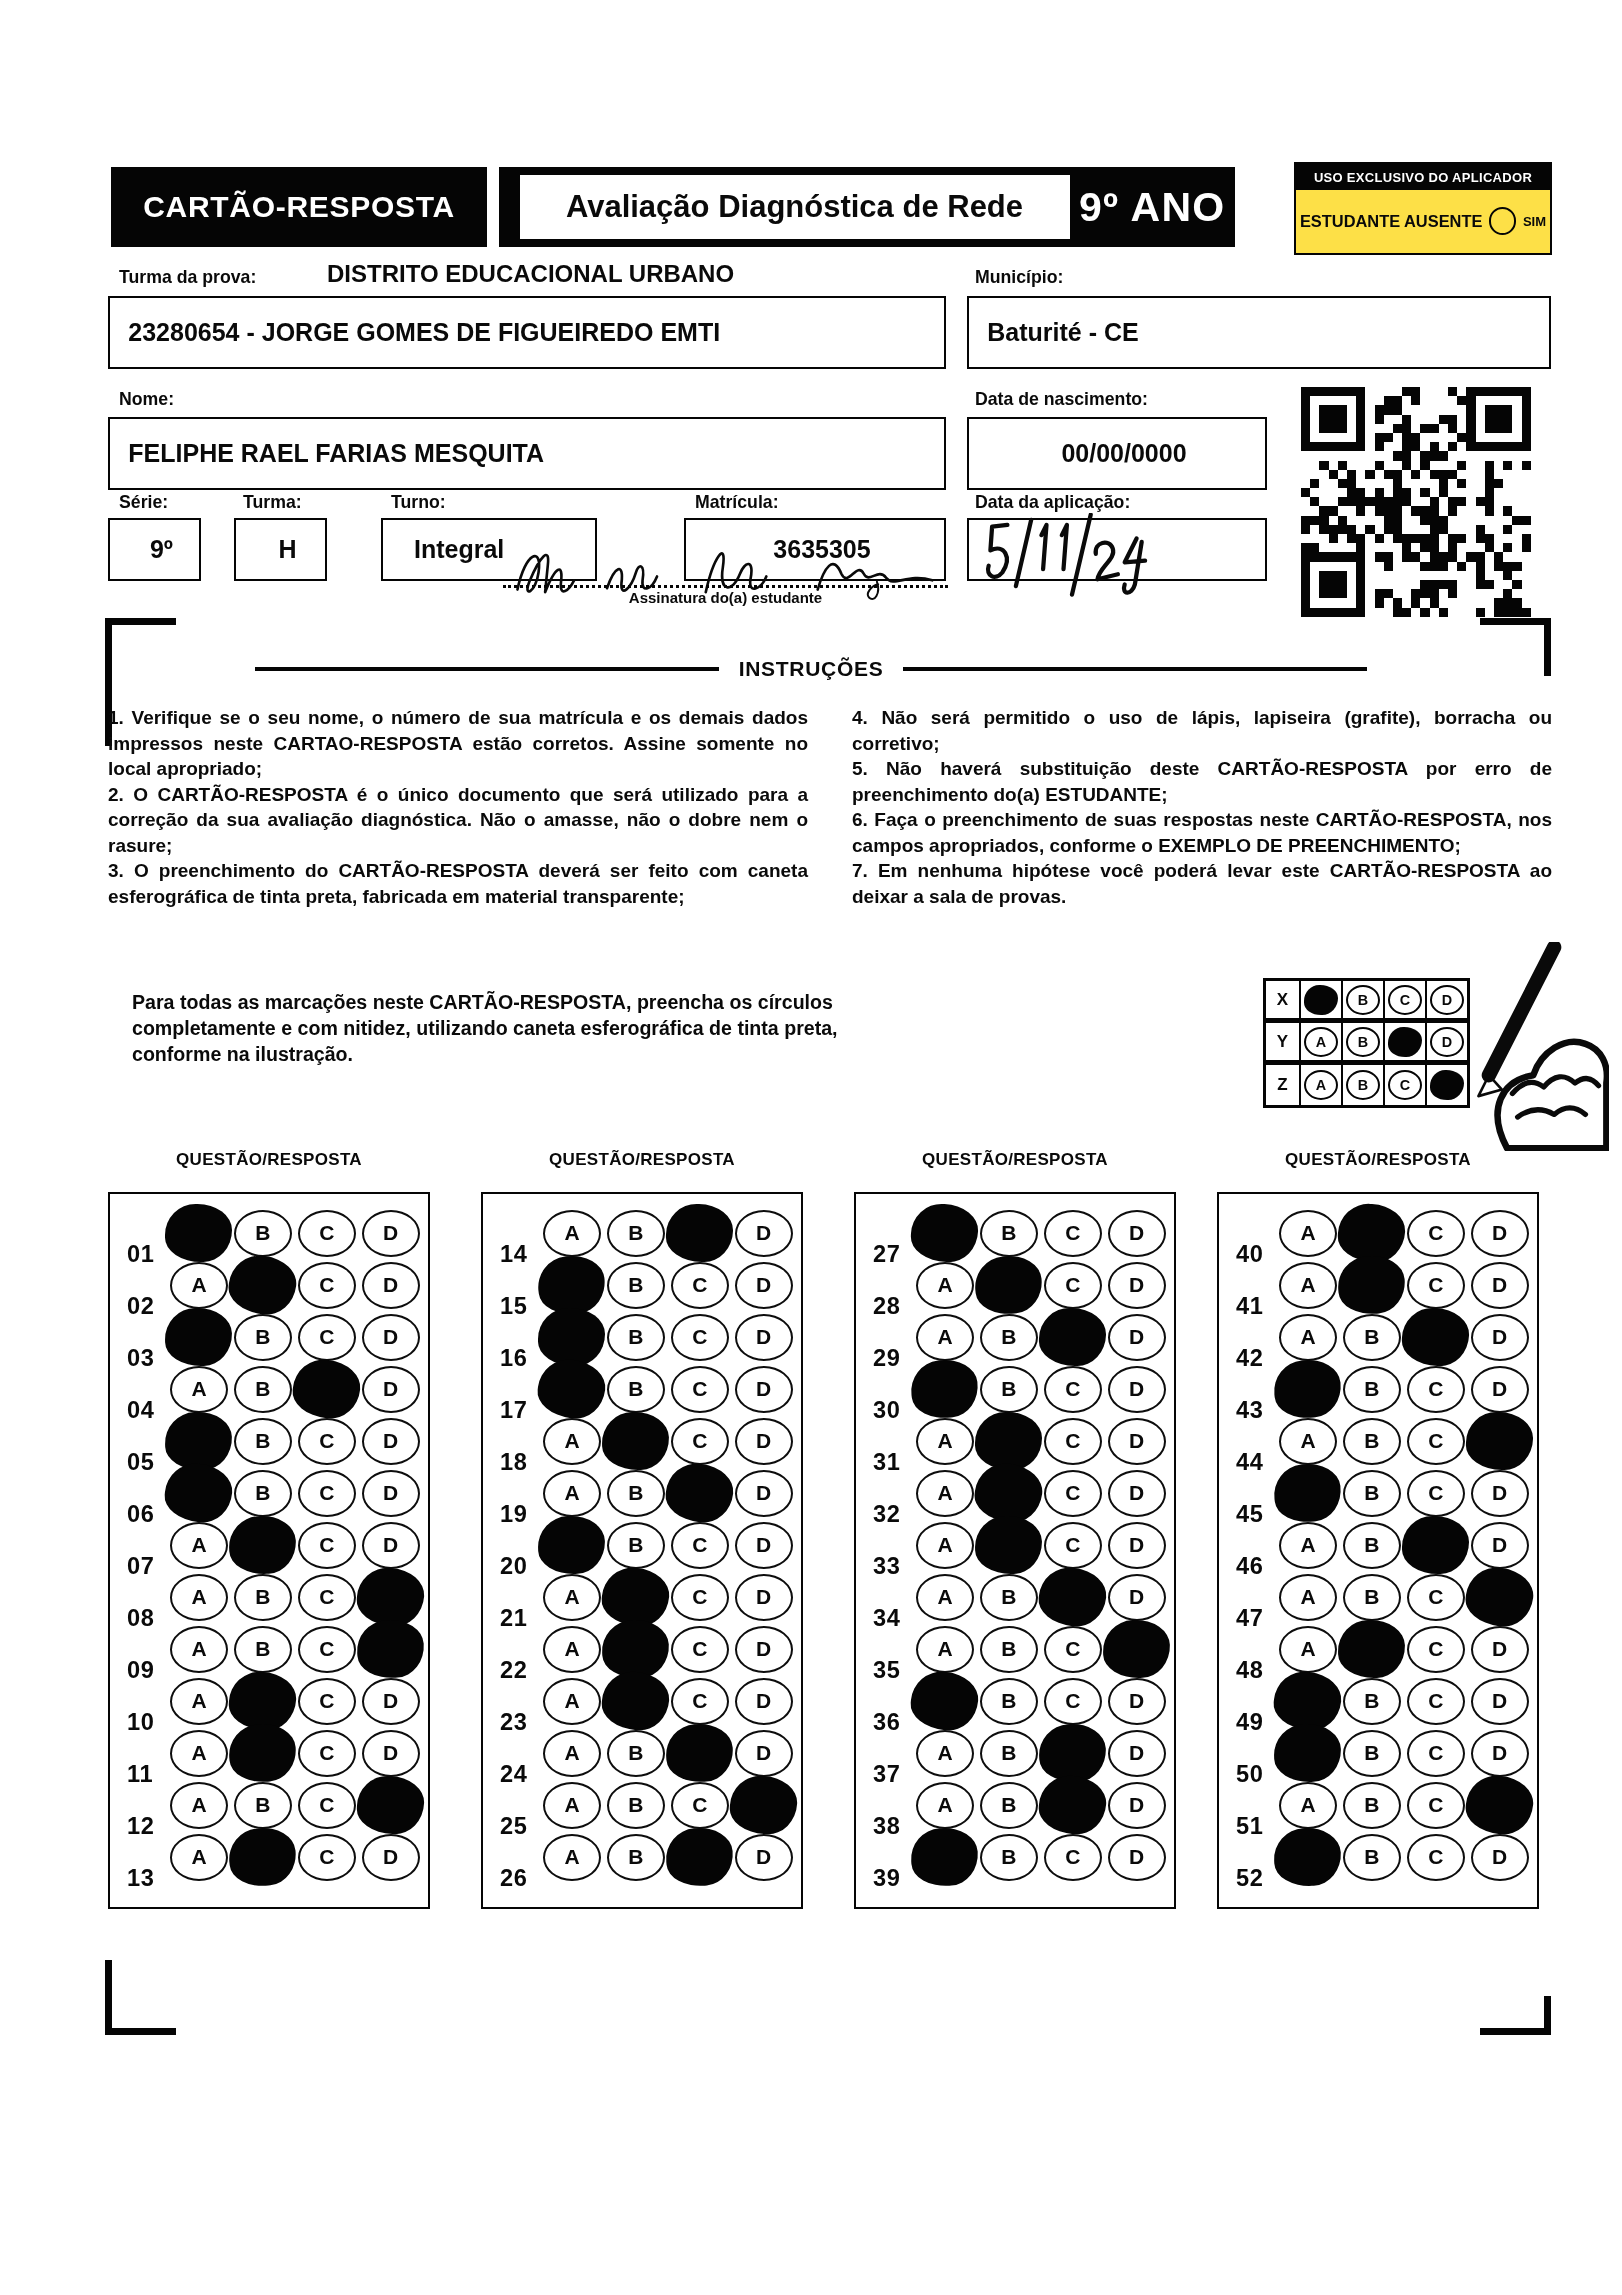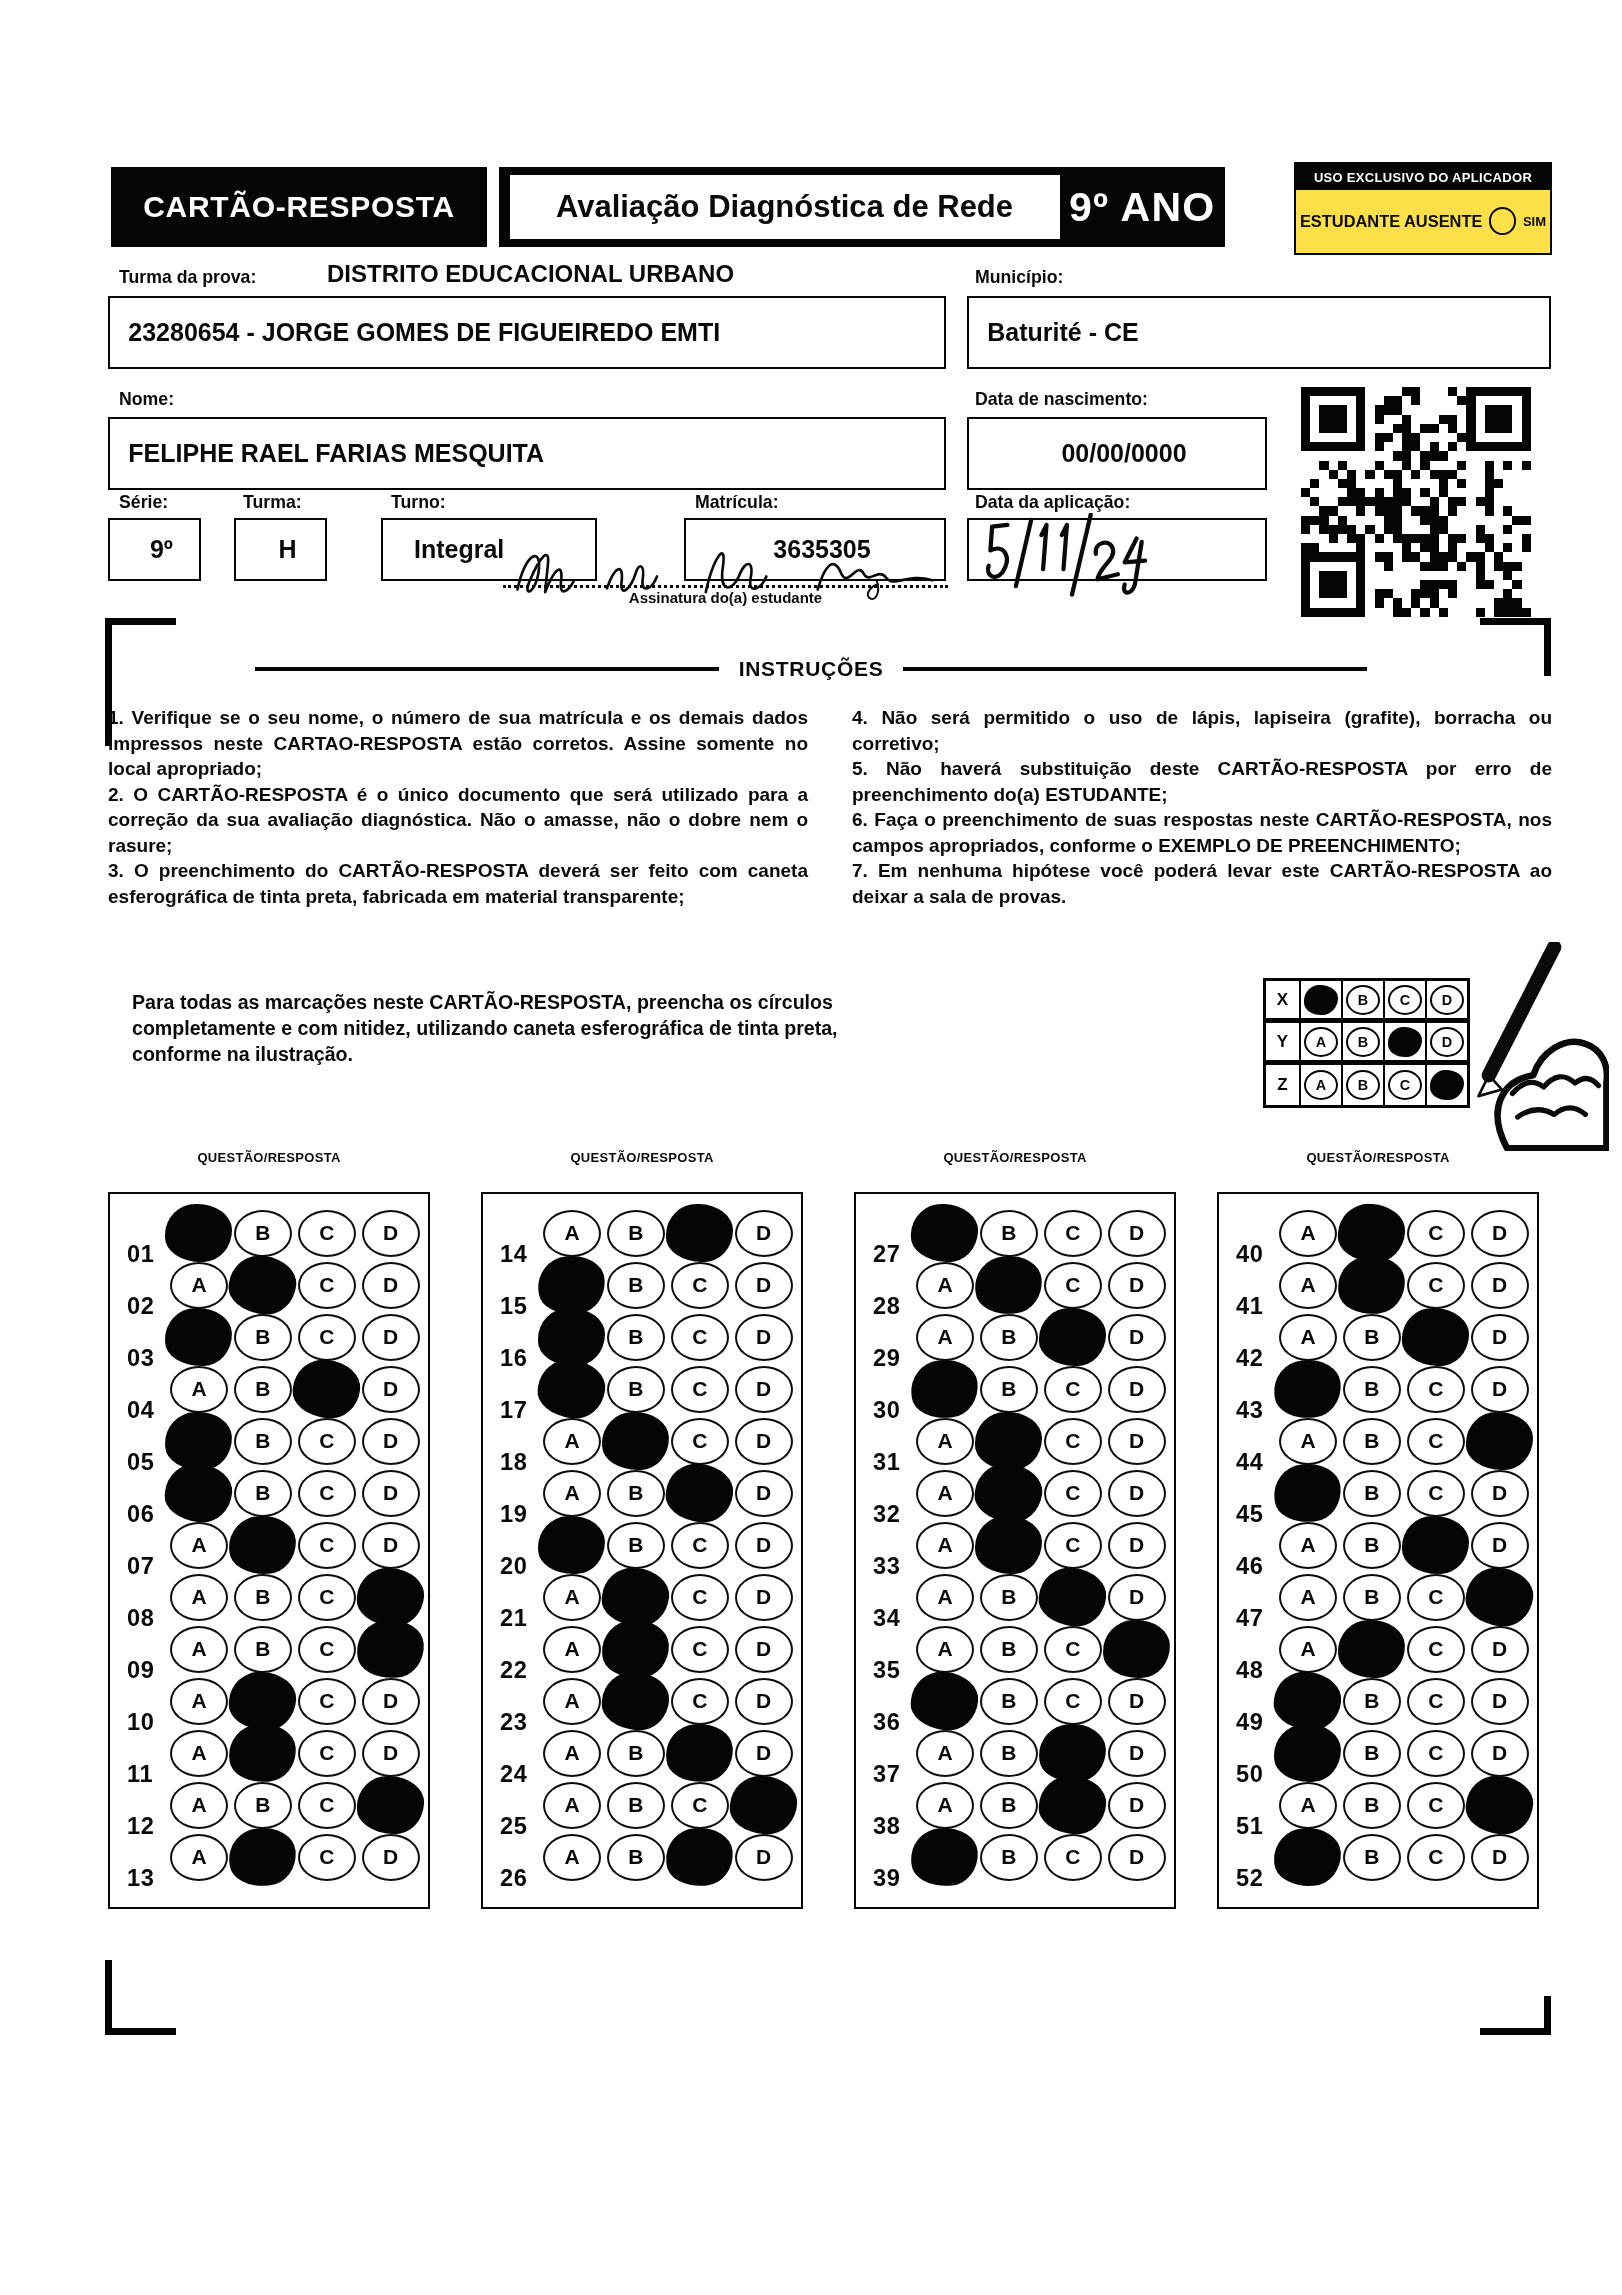--- a/index.html
+++ b/index.html
@@ -2,21 +2,21 @@
 <html style="font-size:10.5px"><head>
 <meta charset="utf-8">
 <style>
   html,body{margin:0;padding:0;background:#e8e8e8;}
   #page{position:relative;width:1623px;height:2295px;background:#ffffff;
         font-family:"Liberation Sans",sans-serif;color:#0a0a0a;overflow:hidden;}
   .abs{position:absolute;}
   
   .hdr-black{background:#050505;color:#fff;display:flex;align-items:center;justify-content:center;}
   #hdr-card{left:111px;top:167px;width:376px;height:80px;font-size:30px;font-weight:700;letter-spacing:0.7px;}
-  #hdr-mid{left:499px;top:167px;width:726px;height:80px;background:#050505;display:flex;align-items:center;}
+  #hdr-mid{left:499px;top:167px;width:726px;height:80px;background:#050505;display:flex;align-items:center;padding-left:10px;}
   #hdr-exam{margin-left:10.5px;width:550px;height:64px;background:#fff;color:#0a0a0a;
             display:flex;align-items:center;justify-content:center;font-size:31px;font-weight:700;}
   #hdr-grade{flex:1;text-align:center;color:#fff;font-size:41px;font-weight:700;letter-spacing:1.3px;}
   #hdr-right{left:1294px;top:162px;width:258px;height:93px;border:2.6px solid #050505;box-sizing:border-box;background:#fde047;}
   #hdr-right-top{background:#050505;color:#fff;height:26px;display:flex;align-items:center;justify-content:center;
                  font-size:13px;font-weight:700;letter-spacing:0.3px;}
   #hdr-right-bottom{height:62px;display:flex;align-items:center;justify-content:center;gap:6.5px;}
   #hdr-right-bottom .lbl{font-size:16.4px;font-weight:700;}
   .small-circle{width:23.6px;height:23.6px;border:2px solid #050505;border-radius:50%;display:inline-block;}
   #absent-sim{font-size:13px;font-weight:700;}
@@ -38,21 +38,21 @@
   #example-text{font-size:19.6px;font-weight:700;line-height:26px;}
   .legend-line{font-size:17px;font-weight:700;line-height:25px;white-space:nowrap;}
   #example-grid{border:2.6px solid #050505;background:#050505;display:grid;grid-template-columns:35px repeat(4,42px);grid-auto-rows:42px;gap:0;}
   .ex-cell{background:#fff;border:1.3px solid #050505;display:flex;align-items:center;justify-content:center;position:relative;}
   .ex-row-sep{border-bottom:4.6px solid #050505;}
   .ex-label{font-size:17px;font-weight:700;}
   .ex-bubble{width:30px;height:26px;border:2px solid #050505;border-radius:50%;display:flex;align-items:center;justify-content:center;
              font-size:14.4px;font-weight:700;}
   .ex-blob{width:34px;height:30px;background:#050505;border-radius:46% 54% 48% 52% / 55% 45% 58% 42%;}
   
-  .ans-header{font-size:13px;font-weight:700;text-align:center;letter-spacing:0.3px;}
+  .ans-header{font-size:17px;font-weight:700;text-align:center;letter-spacing:0.3px;}
   .ans-box{border:2.6px solid #050505;box-sizing:border-box;background:#fff;padding-top:13px;}
   .ans-row{height:52px;display:flex;align-items:center;}
   .q-num{width:43px;margin-left:17px;font-size:23.6px;font-weight:700;letter-spacing:0.7px;margin-top:42px;}
   .slot{position:relative;width:58px;height:47px;margin-right:5.9px;flex:0 0 auto;}
   .bubble{position:absolute;inset:0;border:2px solid #0d0d0d;border-radius:50%;display:flex;align-items:center;justify-content:center;
           font-size:21px;font-weight:700;box-sizing:border-box;}
   .blob{position:absolute;left:-4.6px;top:-5.2px;width:67px;height:58px;background:#050505;
         border-radius:47% 53% 44% 56% / 55% 46% 57% 43%;}
   
   #qr{display:grid;background:#fff;}

